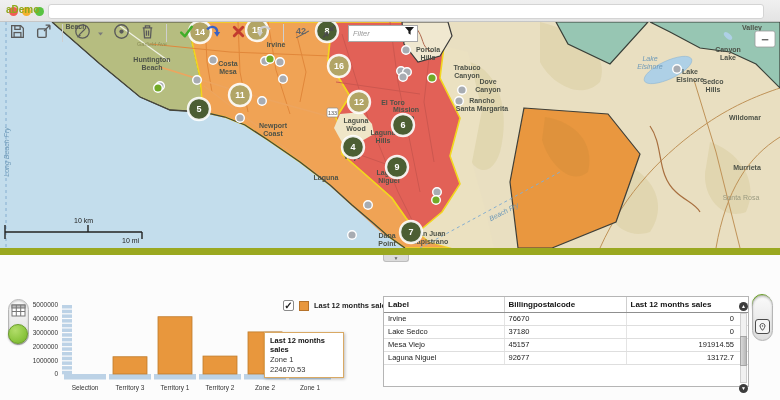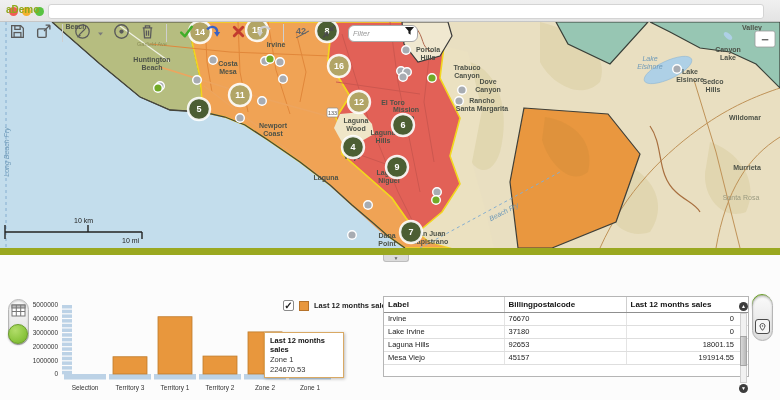--- a/index.html
+++ b/index.html
@@ -36,21 +36,21 @@
                   text-align:center; line-height:6px; cursor:pointer; }
   #panel { position:absolute; left:0; top:255px; width:780px; height:145px; background:#fcfcfc; }
   #panel-title { position:absolute; left:6px; top:4px; font-size:10px; font-weight:bold; color:#8fa81c; }
 
   
   #toolbar { position:absolute; left:6px; top:18px; height:24px; display:flex; align-items:flex-end; }
   .tbtn { width:22px; height:22px; border:none; background:transparent; display:flex;
           align-items:center; justify-content:center; margin-right:4px; cursor:pointer; }
   .tsep { width:1px; height:18px; background:#cfcfcf; margin:0 8px 0 4px; }
   #filter-wrap { position:relative; margin-left:4px; }
-  #filter-input { width:70px; height:17px; border:1px solid #a9a9a9; border-radius:6px;
+  #filter-input { width:70px; height:17px; border:1px solid #a9a9a9; border-radius:0;
                   font-size:7.5px; font-style:italic; color:#444; padding:0 14px 0 4px; outline:none; }
   #filter-input::placeholder { color:#9a9a9a; font-style:italic; }
   #funnel { position:absolute; right:3px; top:4px; }
 
   
   .pill { position:absolute; background:linear-gradient(#fafafa,#dedede);
           border:1px solid #b5b5b5; border-radius:11px;
           box-shadow:inset 0 1px 2px rgba(0,0,0,.18); }
   .knob { position:absolute; width:20px; height:20px; border-radius:50%;
           background:radial-gradient(circle at 35% 30%, #b2dd6a, #8cc63f 60%, #76ad2f);
@@ -73,21 +73,21 @@
                   color:#222; font-weight:bold; cursor:pointer; }
   #legend-swatch { width:10px; height:10px; margin-left:5px; border:1px solid #b5722a; }
   #legend-label { margin-left:5px; font-size:7.5px; font-weight:bold; color:#222; }
   #chart-tooltip { position:absolute; left:264px; top:332px; width:80px; background:#fff;
                    border:1px solid #d9a964; box-shadow:1px 1px 3px rgba(0,0,0,.25);
                    padding:3px 5px; z-index:5; }
   #chart-tooltip .tt-title { font-size:7.5px; font-weight:bold; color:#111; }
   #chart-tooltip .tt-line  { font-size:7.5px; color:#333; margin-top:1px; }
 
   
-  #table-wrap { position:absolute; left:383px; top:296px; width:366px; height:81px;
+  #table-wrap { position:absolute; left:383px; top:296px; width:366px; height:91px;
                 border:1px solid #b5b5b5; background:#fff; overflow:hidden; }
   #data-table { border-collapse:collapse; width:100%; table-layout:fixed; }
   #data-table th { font-size:8px; font-weight:bold; color:#111; text-align:left;
                    border-bottom:1px solid #8f8f8f; border-right:1px solid #cfcfcf;
                    height:15px; padding:0 4px; background:#fff; }
   #data-table td { font-size:7.5px; color:#222; border-bottom:1px solid #dedede;
                    border-right:1px solid #e4e4e4; height:13px; padding:0 4px;
                    white-space:nowrap; overflow:hidden; }
   #data-table th:last-child, #data-table td:last-child { border-right:none; }
   #data-table td.num { text-align:right; padding-right:14px; }
@@ -462,33 +462,33 @@
             <th>Last 12 months sales</th>
           </tr>
         </thead>
       <tbody id="table-body">
           <tr>
             <td>Irvine</td>
             <td>76670</td>
             <td class="num">0</td>
           </tr>
           <tr>
-            <td>Lake Irvine</td>
+            <td>Lake Sedco</td>
             <td>37180</td>
             <td class="num">0</td>
-          </tr>
-          <tr>
-            <td>Laguna Hills</td>
-            <td>92653</td>
-            <td class="num">18001.15</td>
           </tr>
           <tr>
             <td>Mesa Viejo</td>
             <td>45157</td>
             <td class="num">191914.55</td>
+          </tr>
+          <tr>
+            <td>Laguna Niguel</td>
+            <td>92677</td>
+            <td class="num">13172.7</td>
           </tr>
         </tbody>
     </table>
   </div>
   <div id="table-scrollbar"></div>
   <div id="table-thumb"></div>
   <div class="scroll-arrow" id="scroll-up">▲</div>
   <div class="scroll-arrow" id="scroll-down">▼</div>
 
   <div class="knob" id="right-toggle-knob"></div>

